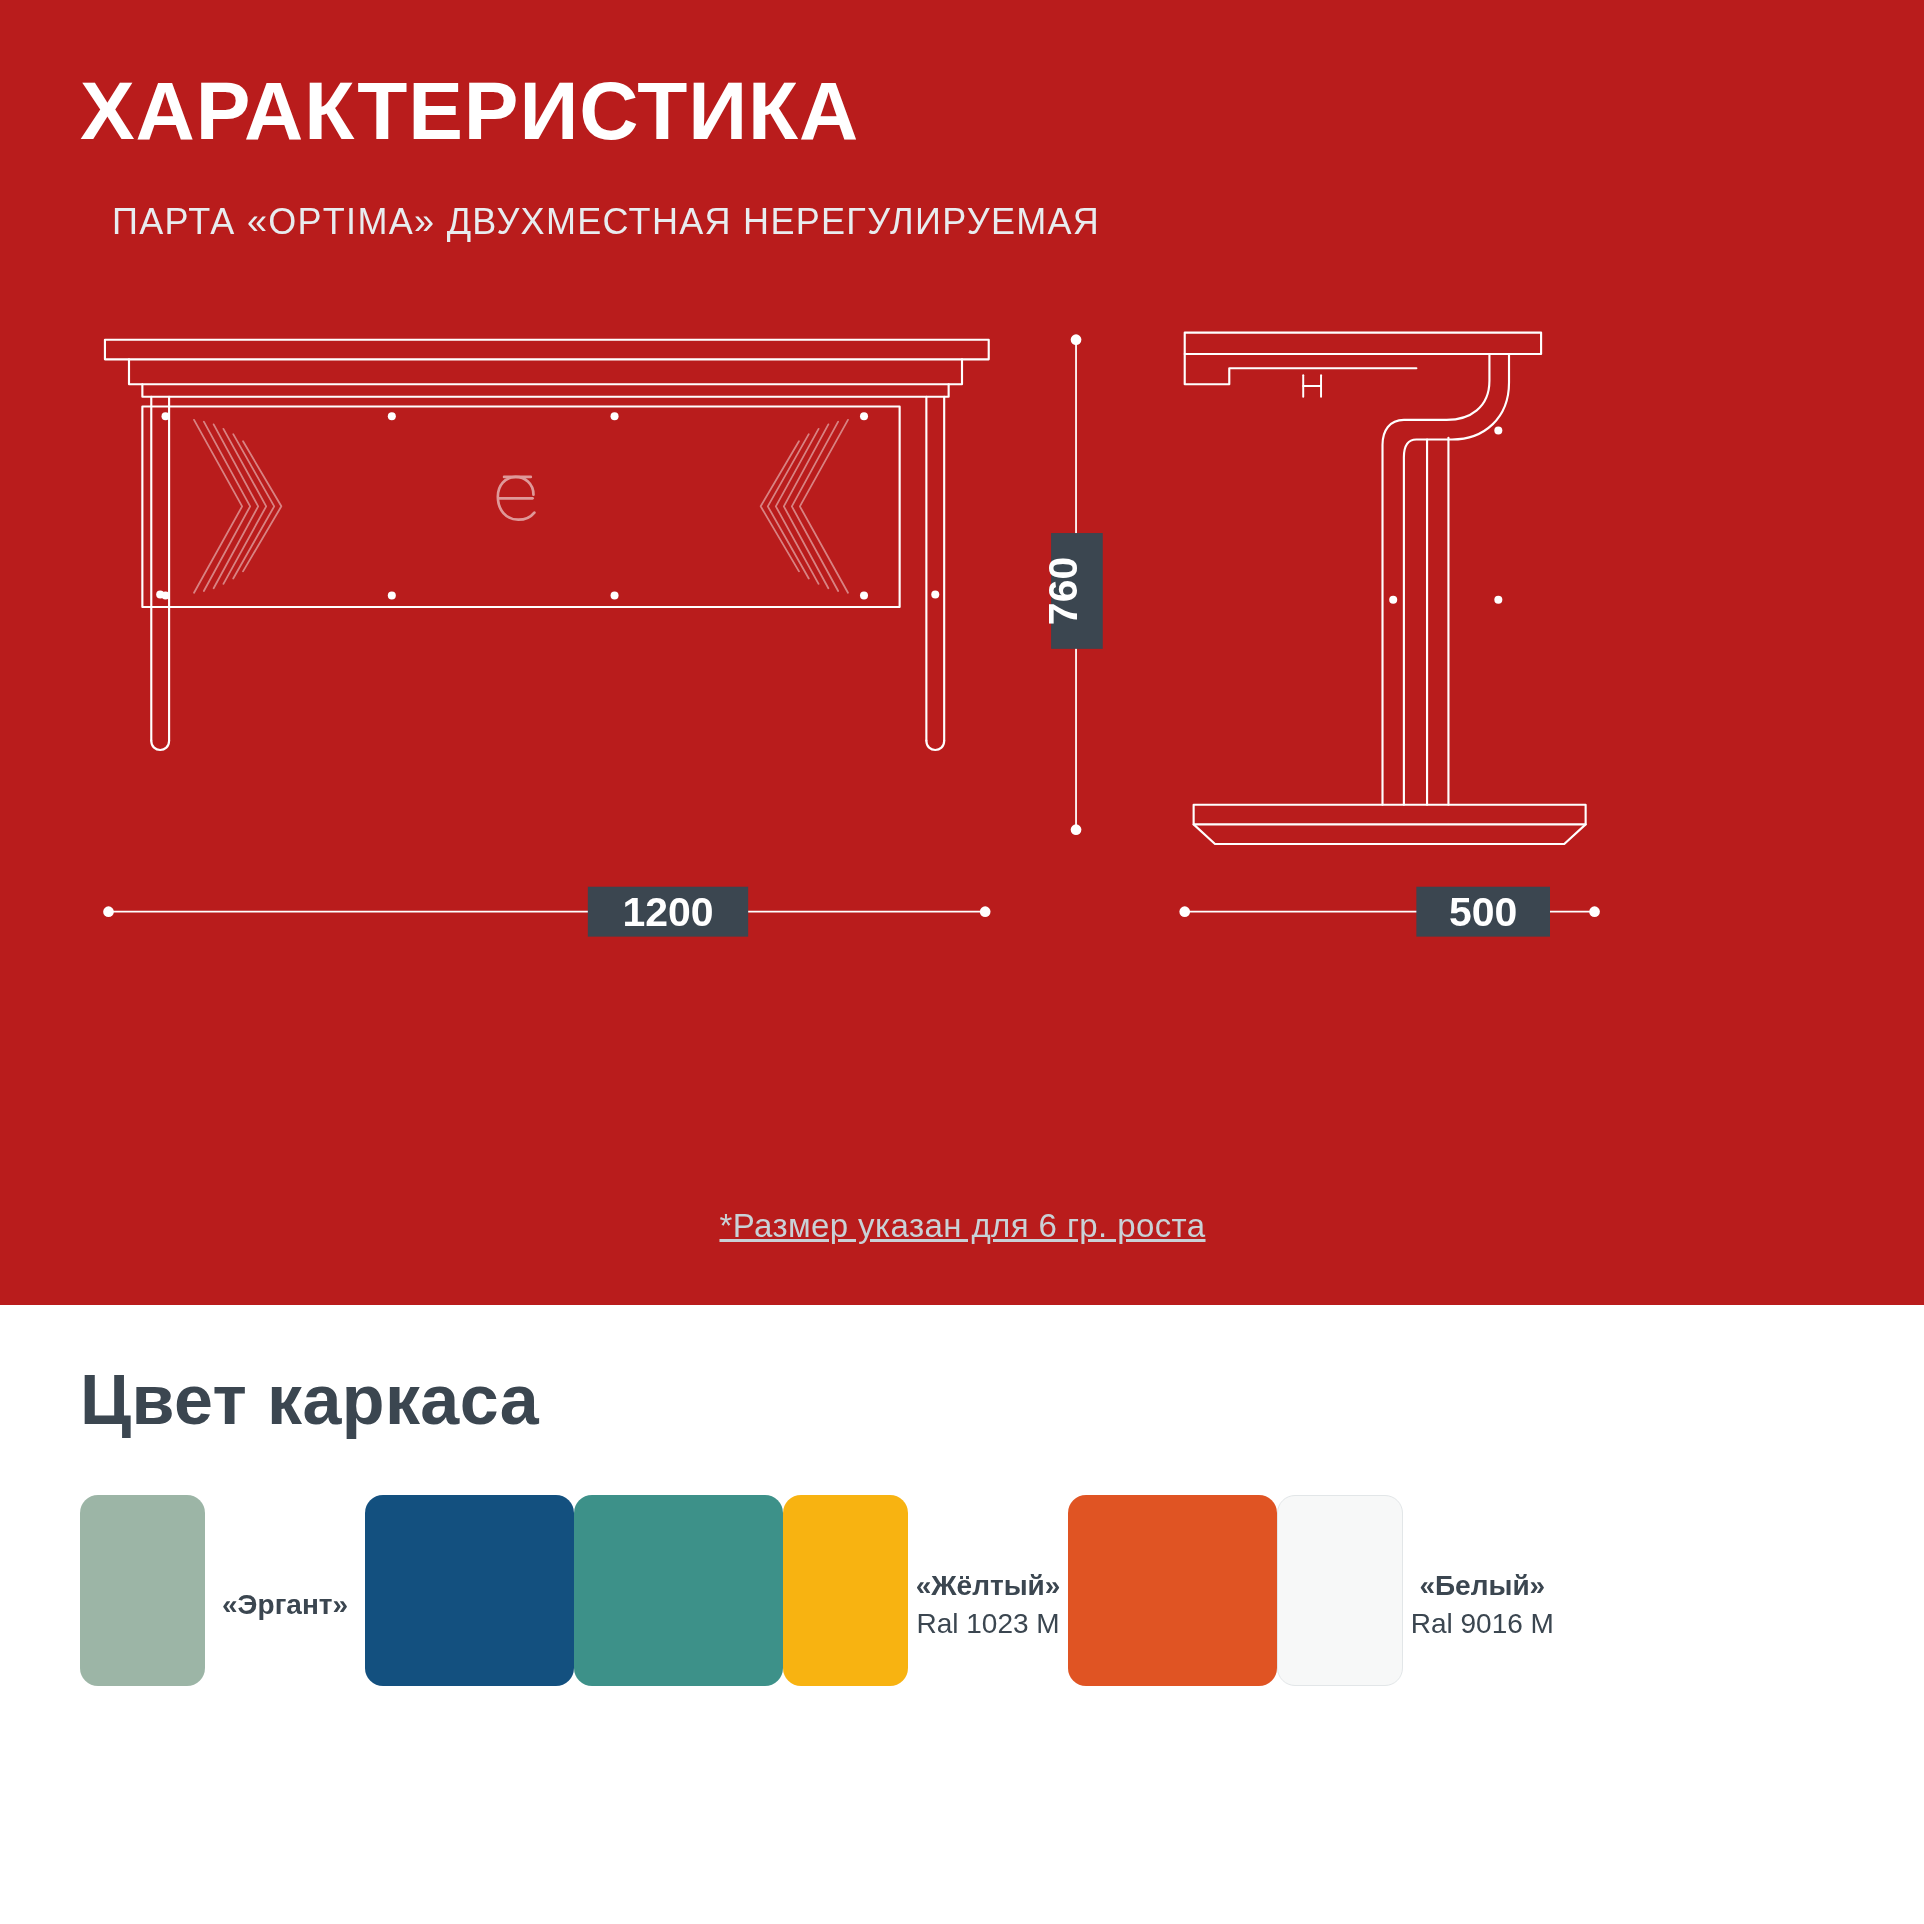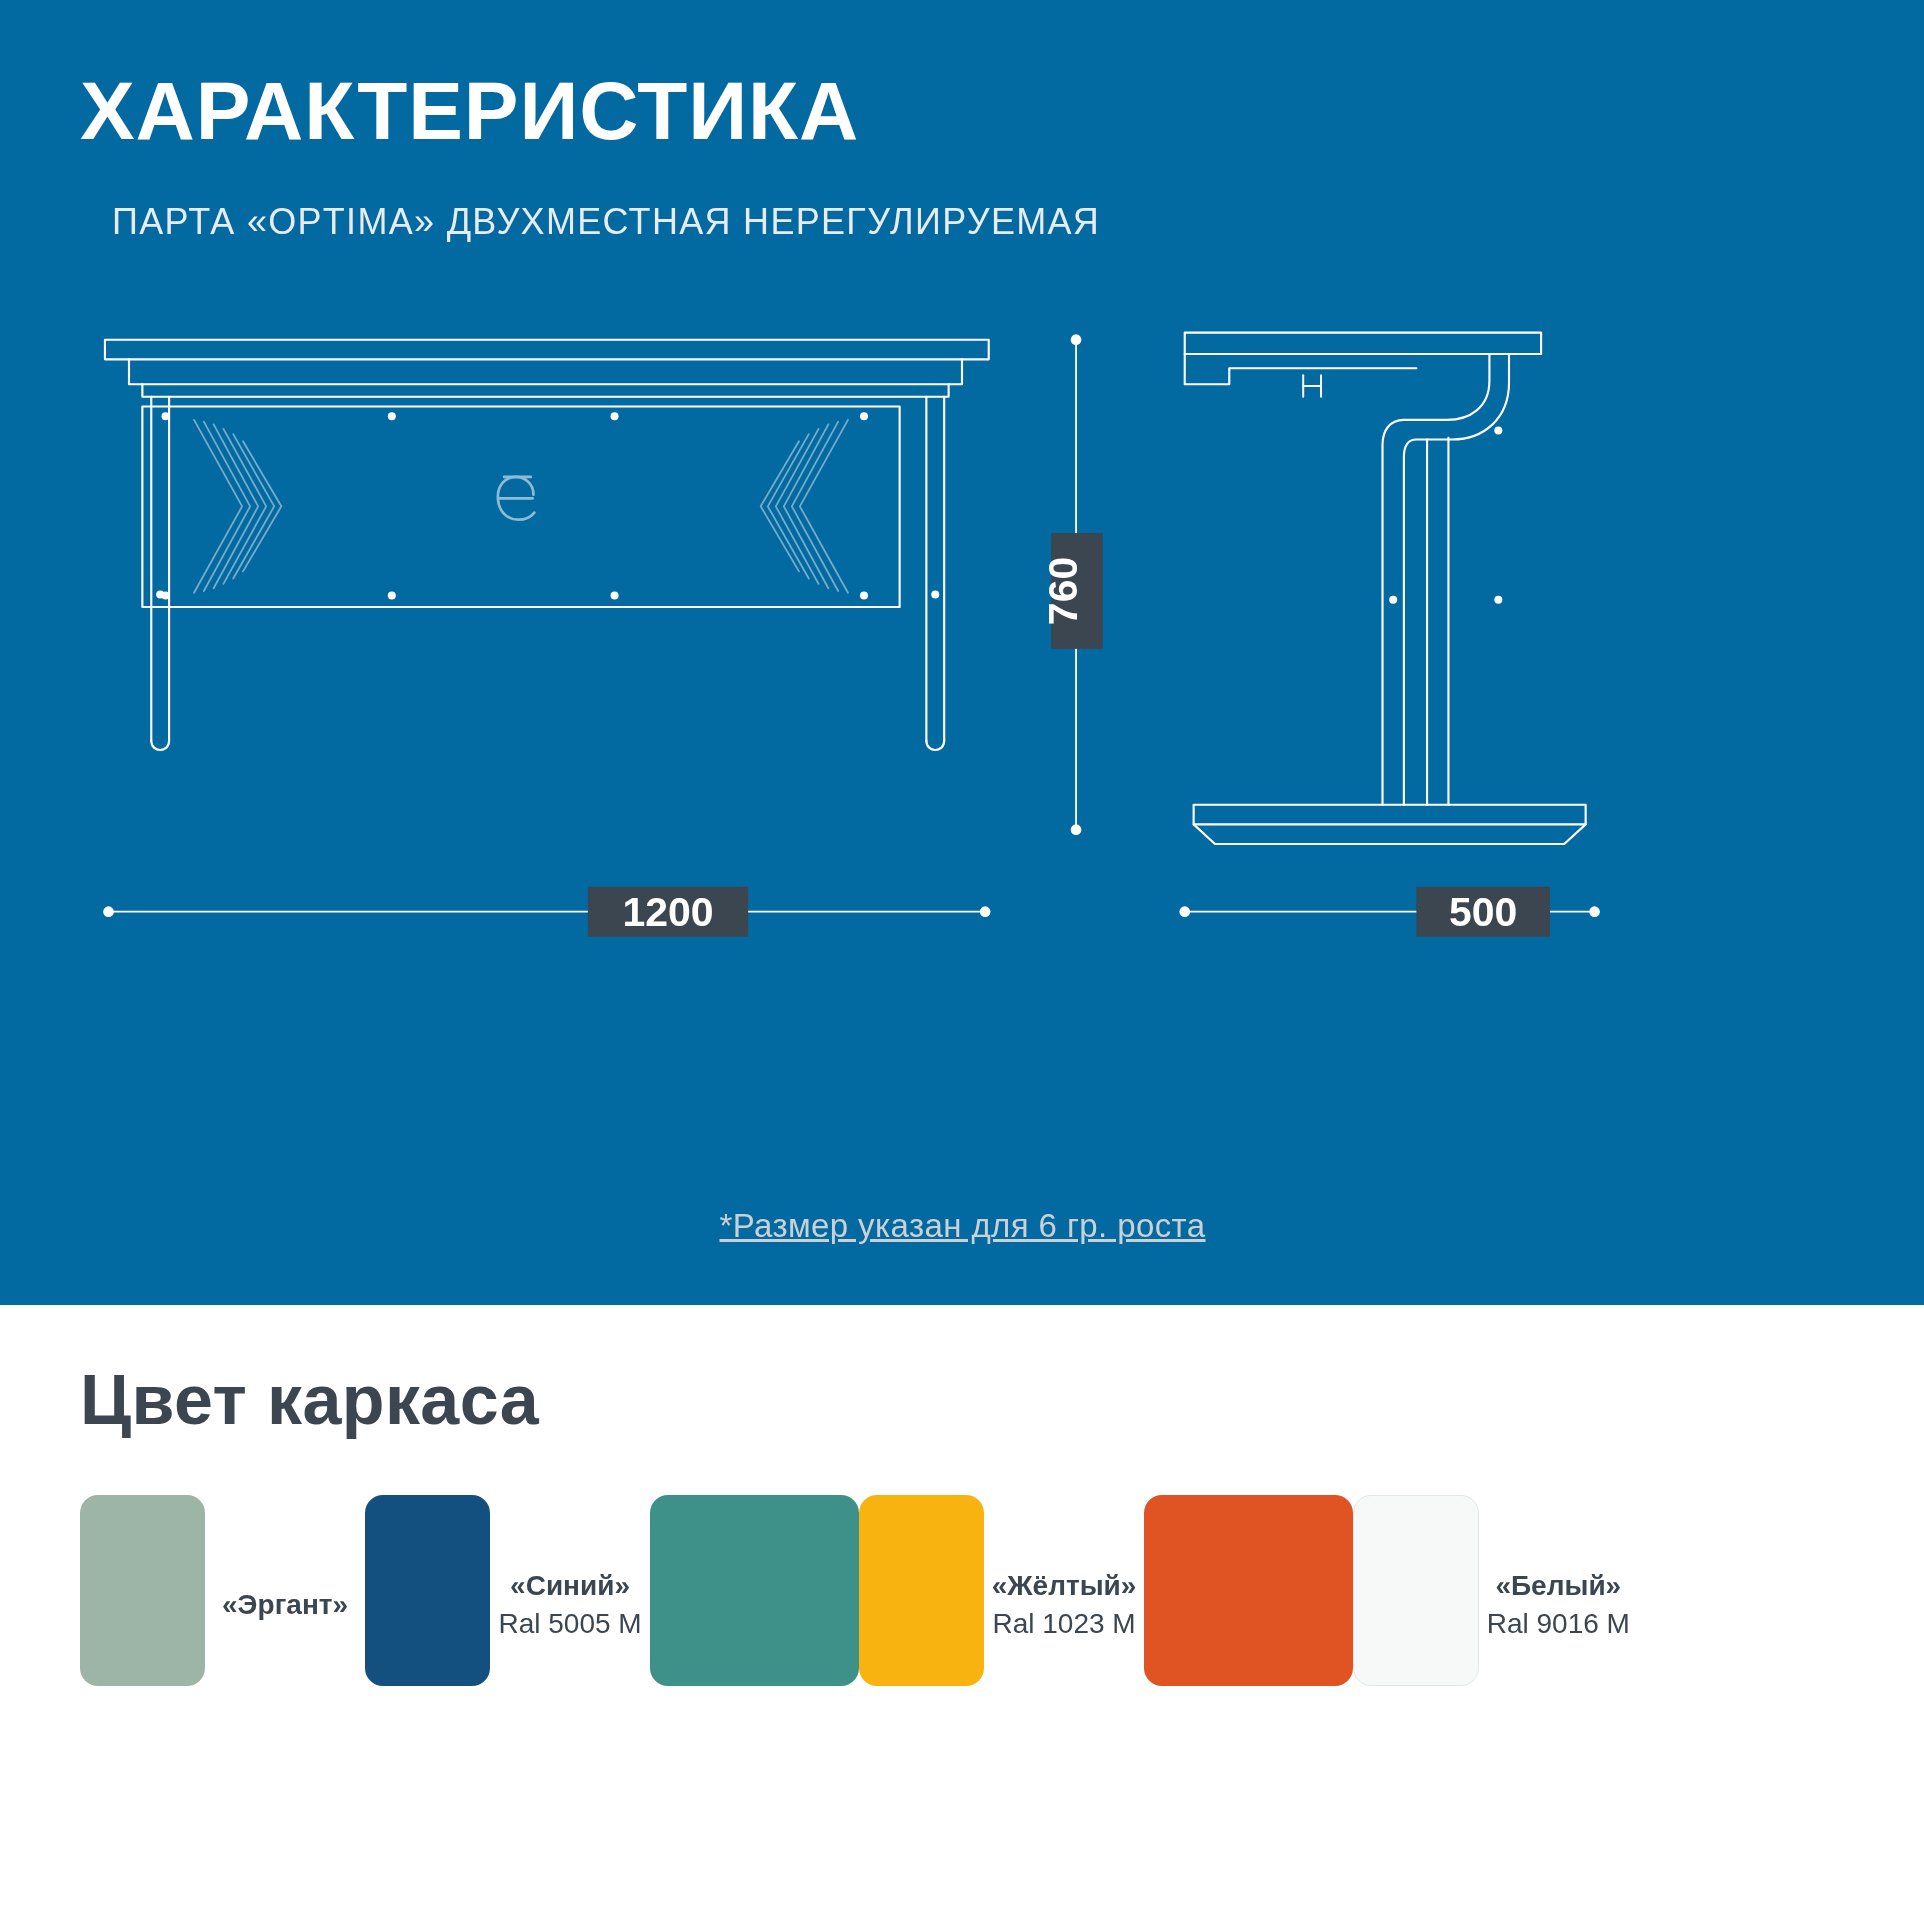--- a/index.html
+++ b/index.html
@@ -14,21 +14,21 @@
     height: 1925px;
     position: relative;
     overflow: hidden;
   }
 
   
   .spec-panel {
     position: relative;
     width: 1925px;
     height: 1305px;
-    background: #0369a1;
+    background: #b91c1c;
     padding: 53px 80px 0 80px;
   }
   .spec-title {
     color: #ffffff;
     font-size: 82px;
     font-weight: bold;
     letter-spacing: 0.9px;
     line-height: 1.08;
     margin-top: 14.3px;
   }
@@ -231,24 +231,20 @@
       <div class="swatch-cell">
         <div class="swatch" style="background:#9cb5a6"></div>
         <div class="swatch-label">
           <span class="nm">«Эргант»</span>
           <span class="ral"></span>
         </div>
       </div>
 
       <div class="swatch-cell">
         <div class="swatch" style="background:#13507f"></div>
-        <div class="swatch-label">
-          <span class="nm">«Синий»</span>
-          <span class="ral">Ral 5005 M</span>
-        </div>
       </div>
 
       <div class="swatch-cell">
         <div class="swatch" style="background:#3d9189"></div>
       </div>
 
       <div class="swatch-cell">
         <div class="swatch" style="background:#f8b311"></div>
         <div class="swatch-label">
           <span class="nm">«Жёлтый»</span>

